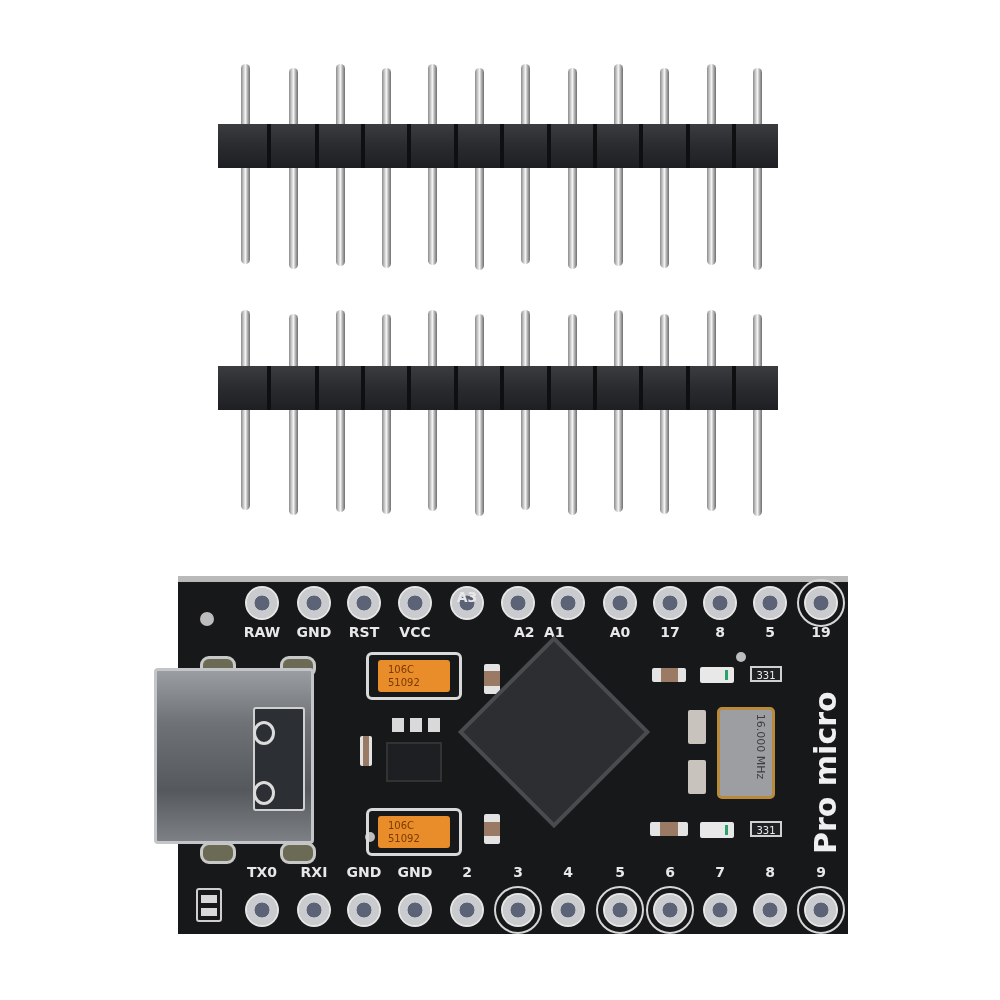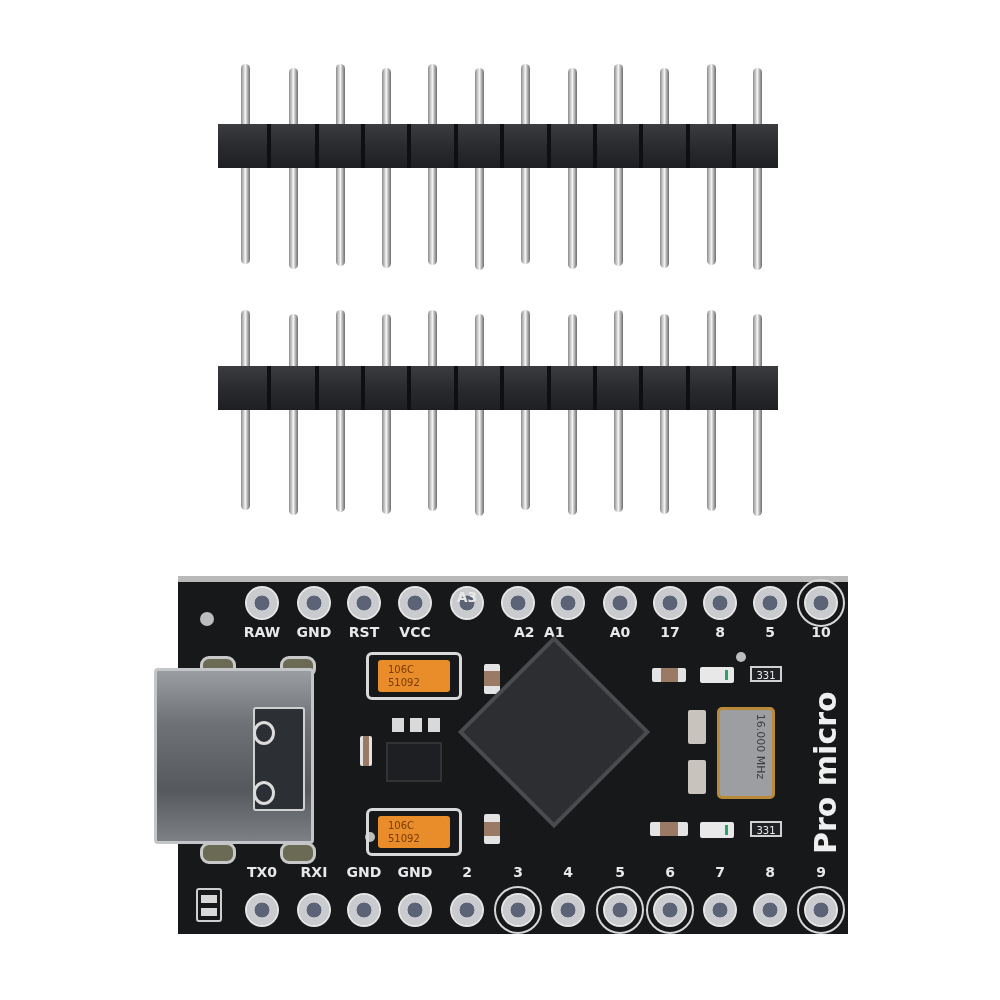--- a/index.html
+++ b/index.html
@@ -135,21 +135,21 @@
     <div class="silk" style="left: 290px; width: 48px; text-align: center; top: 624px;">GND</div>
     <div class="silk" style="left: 340px; width: 48px; text-align: center; top: 624px;">RST</div>
     <div class="silk" style="left: 391px; width: 48px; text-align: center; top: 624px;">VCC</div>
     <div class="silk" style="left: 443px; width: 48px; text-align: center; top: 589px;">A3</div>
     <div class="silk" style="left: 514px; width: 48px; top: 624px;">A2</div>
     <div class="silk" style="left: 544px; width: 48px; text-align: left; top: 624px;">A1</div>
     <div class="silk" style="left: 596px; width: 48px; text-align: center; top: 624px;">A0</div>
     <div class="silk" style="left: 646px; width: 48px; text-align: center; top: 624px;">17</div>
     <div class="silk" style="left: 696px; width: 48px; text-align: center; top: 624px;">8</div>
     <div class="silk" style="left: 746px; width: 48px; text-align: center; top: 624px;">5</div>
-    <div class="silk" style="left: 797px; width: 48px; text-align: center; top: 624px;">10</div>
+    <div class="silk" style="left: 797px; width: 48px; text-align: center; top: 624px;">19</div>
   </div>
 <div id="bottom-pads">
     <div class="pad" style="left: 245px; top: 893px;"></div>
     <div class="pad" style="left: 297px; top: 893px;"></div>
     <div class="pad" style="left: 347px; top: 893px;"></div>
     <div class="pad" style="left: 398px; top: 893px;"></div>
     <div class="pad" style="left: 450px; top: 893px;"></div>
     <div class="pad ring" style="left: 501px; top: 893px;"></div>
     <div class="pad" style="left: 551px; top: 893px;"></div>
     <div class="pad ring" style="left: 603px; top: 893px;"></div>

